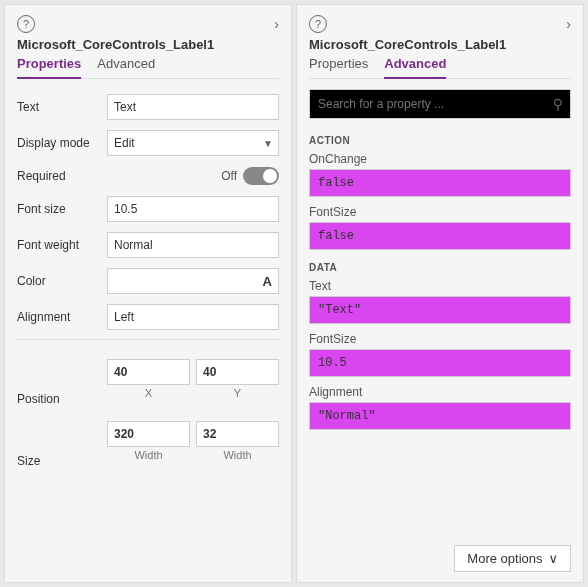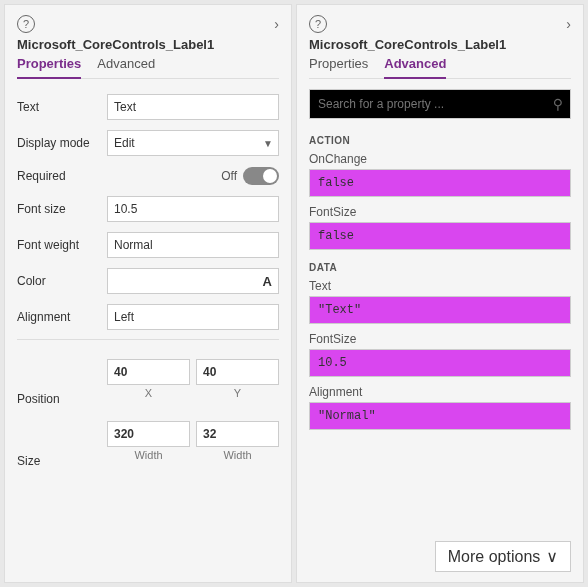--- a/index.html
+++ b/index.html
@@ -272,21 +272,21 @@
       color: #333;
       background: transparent;
     }
     .more-options-btn {
       display: flex;
       align-items: center;
       gap: 6px;
       background: #fff;
       border: 1px solid #ccc;
       padding: 5px 12px;
-      font-size: 16px;
+      font-size: 13px;
       color: #333;
       cursor: pointer;
       align-self: flex-end;
       margin-top: auto;
     }
     .divider {
       height: 1px;
       background: #ddd;
       margin: 4px 0 8px;
     }

